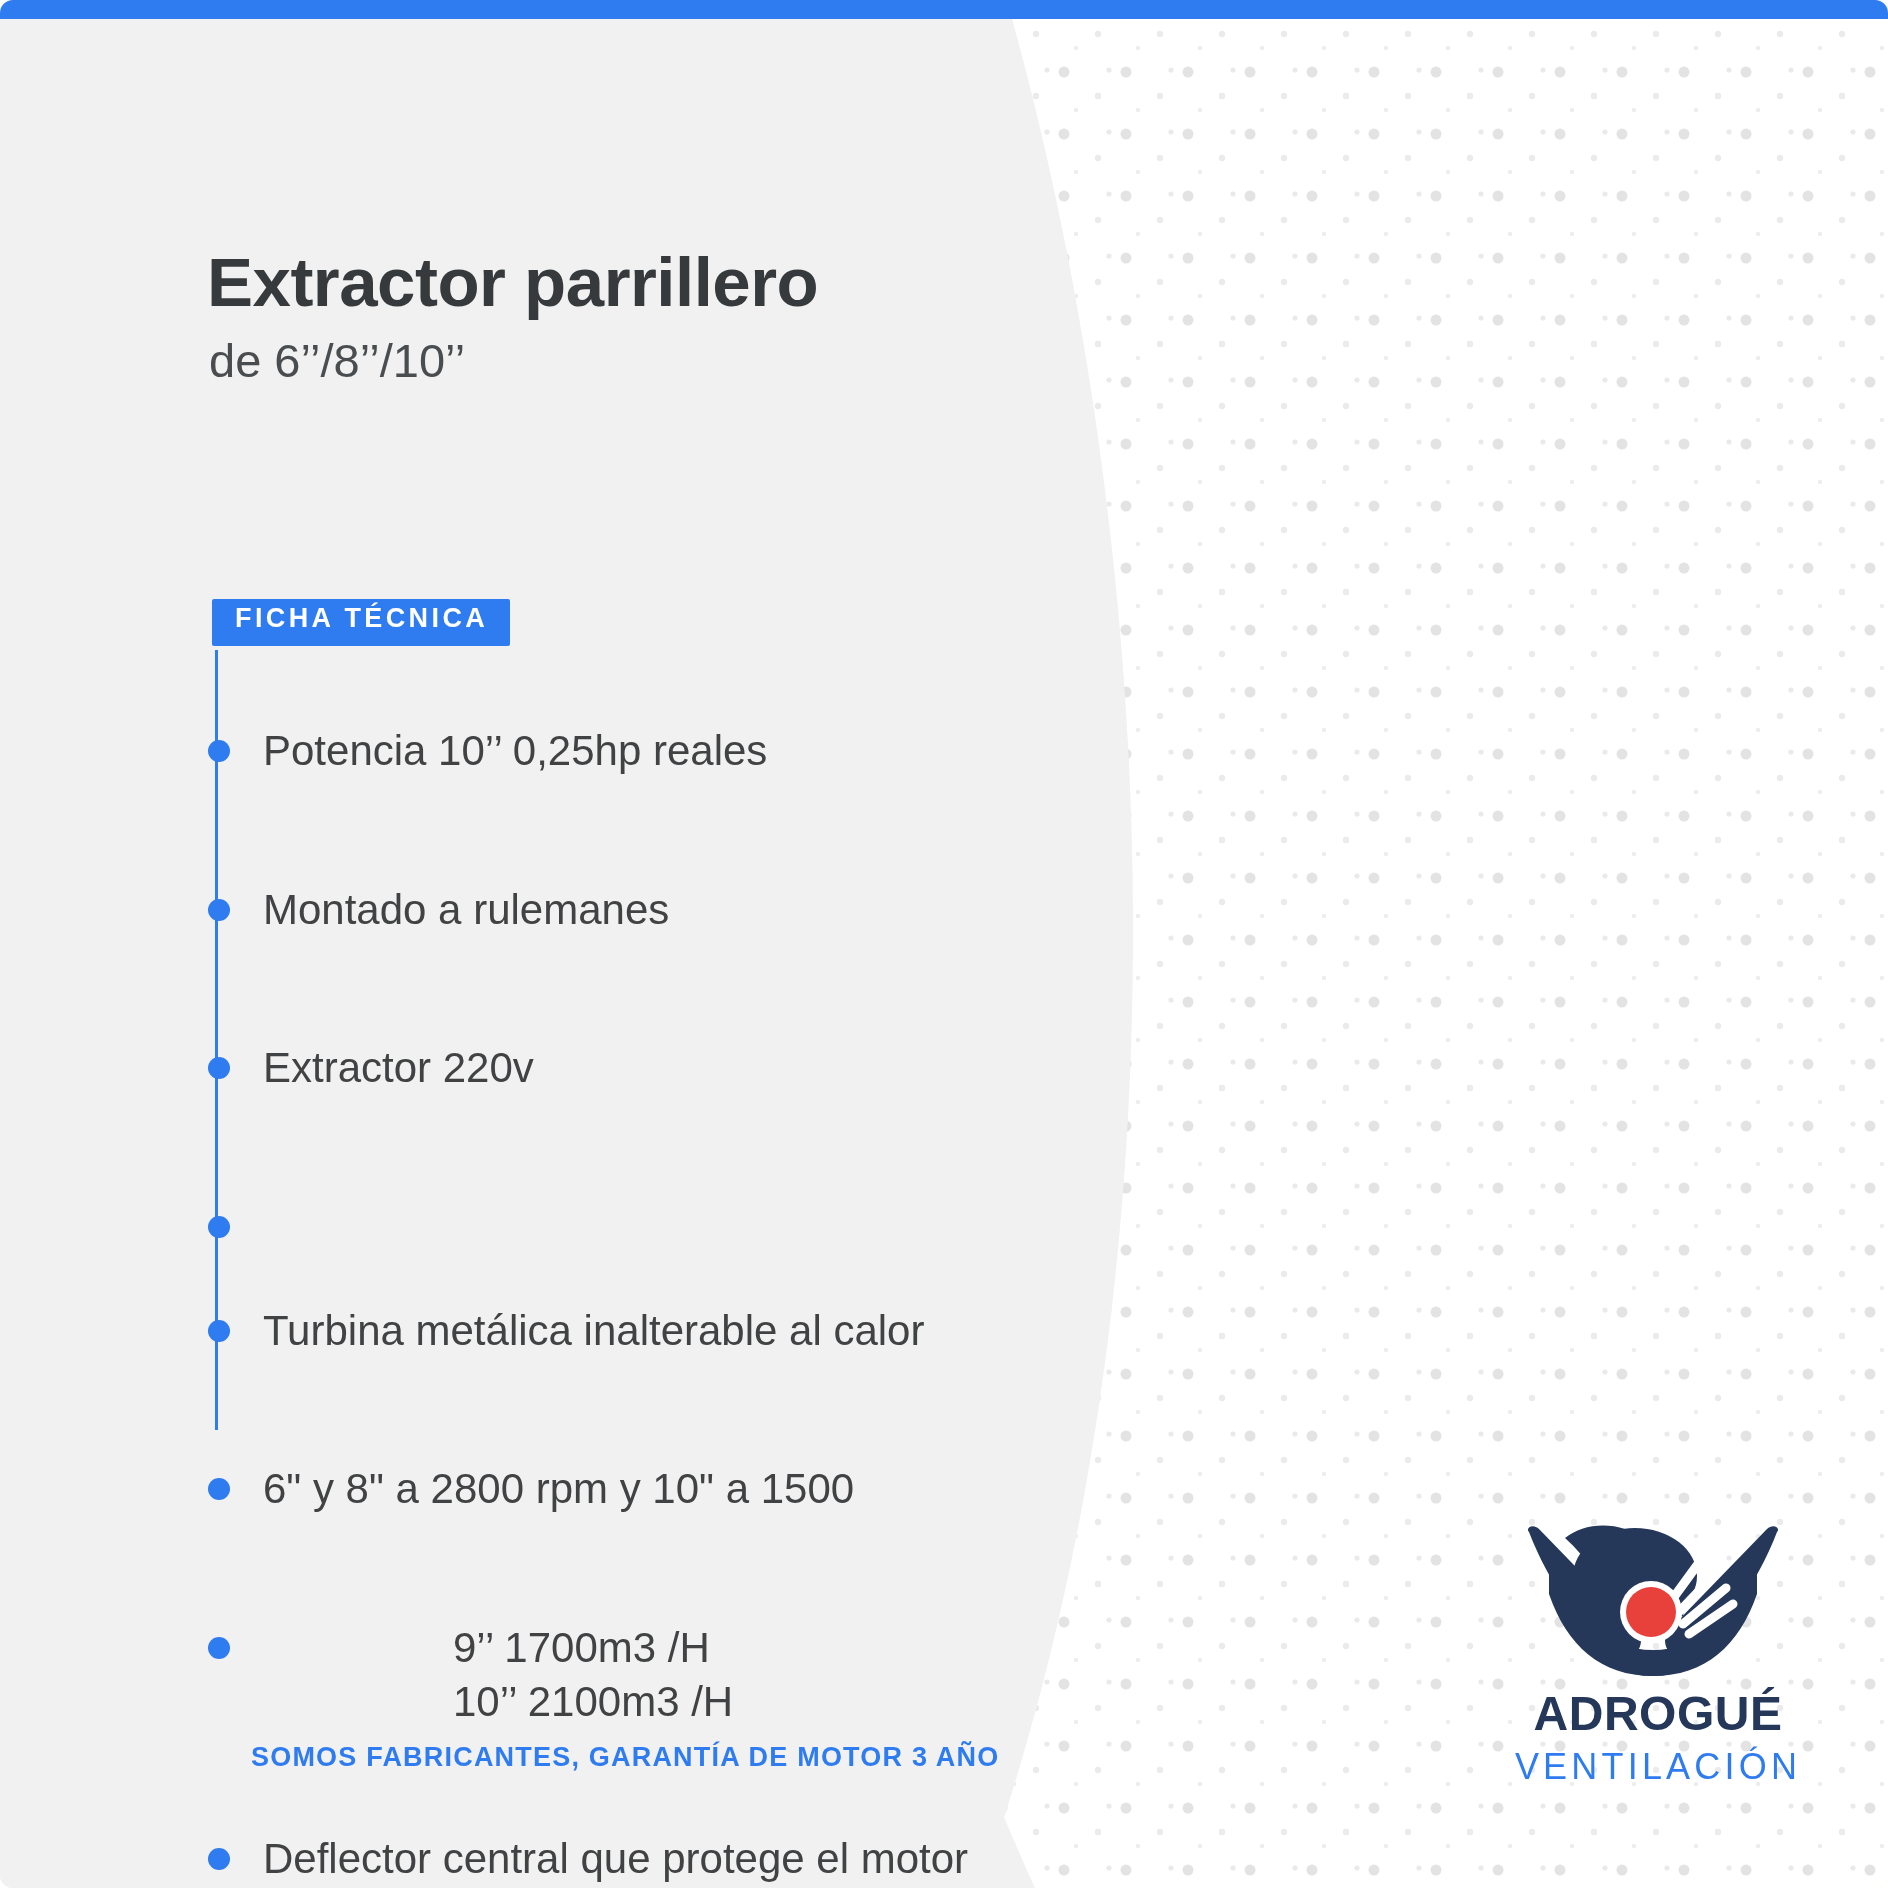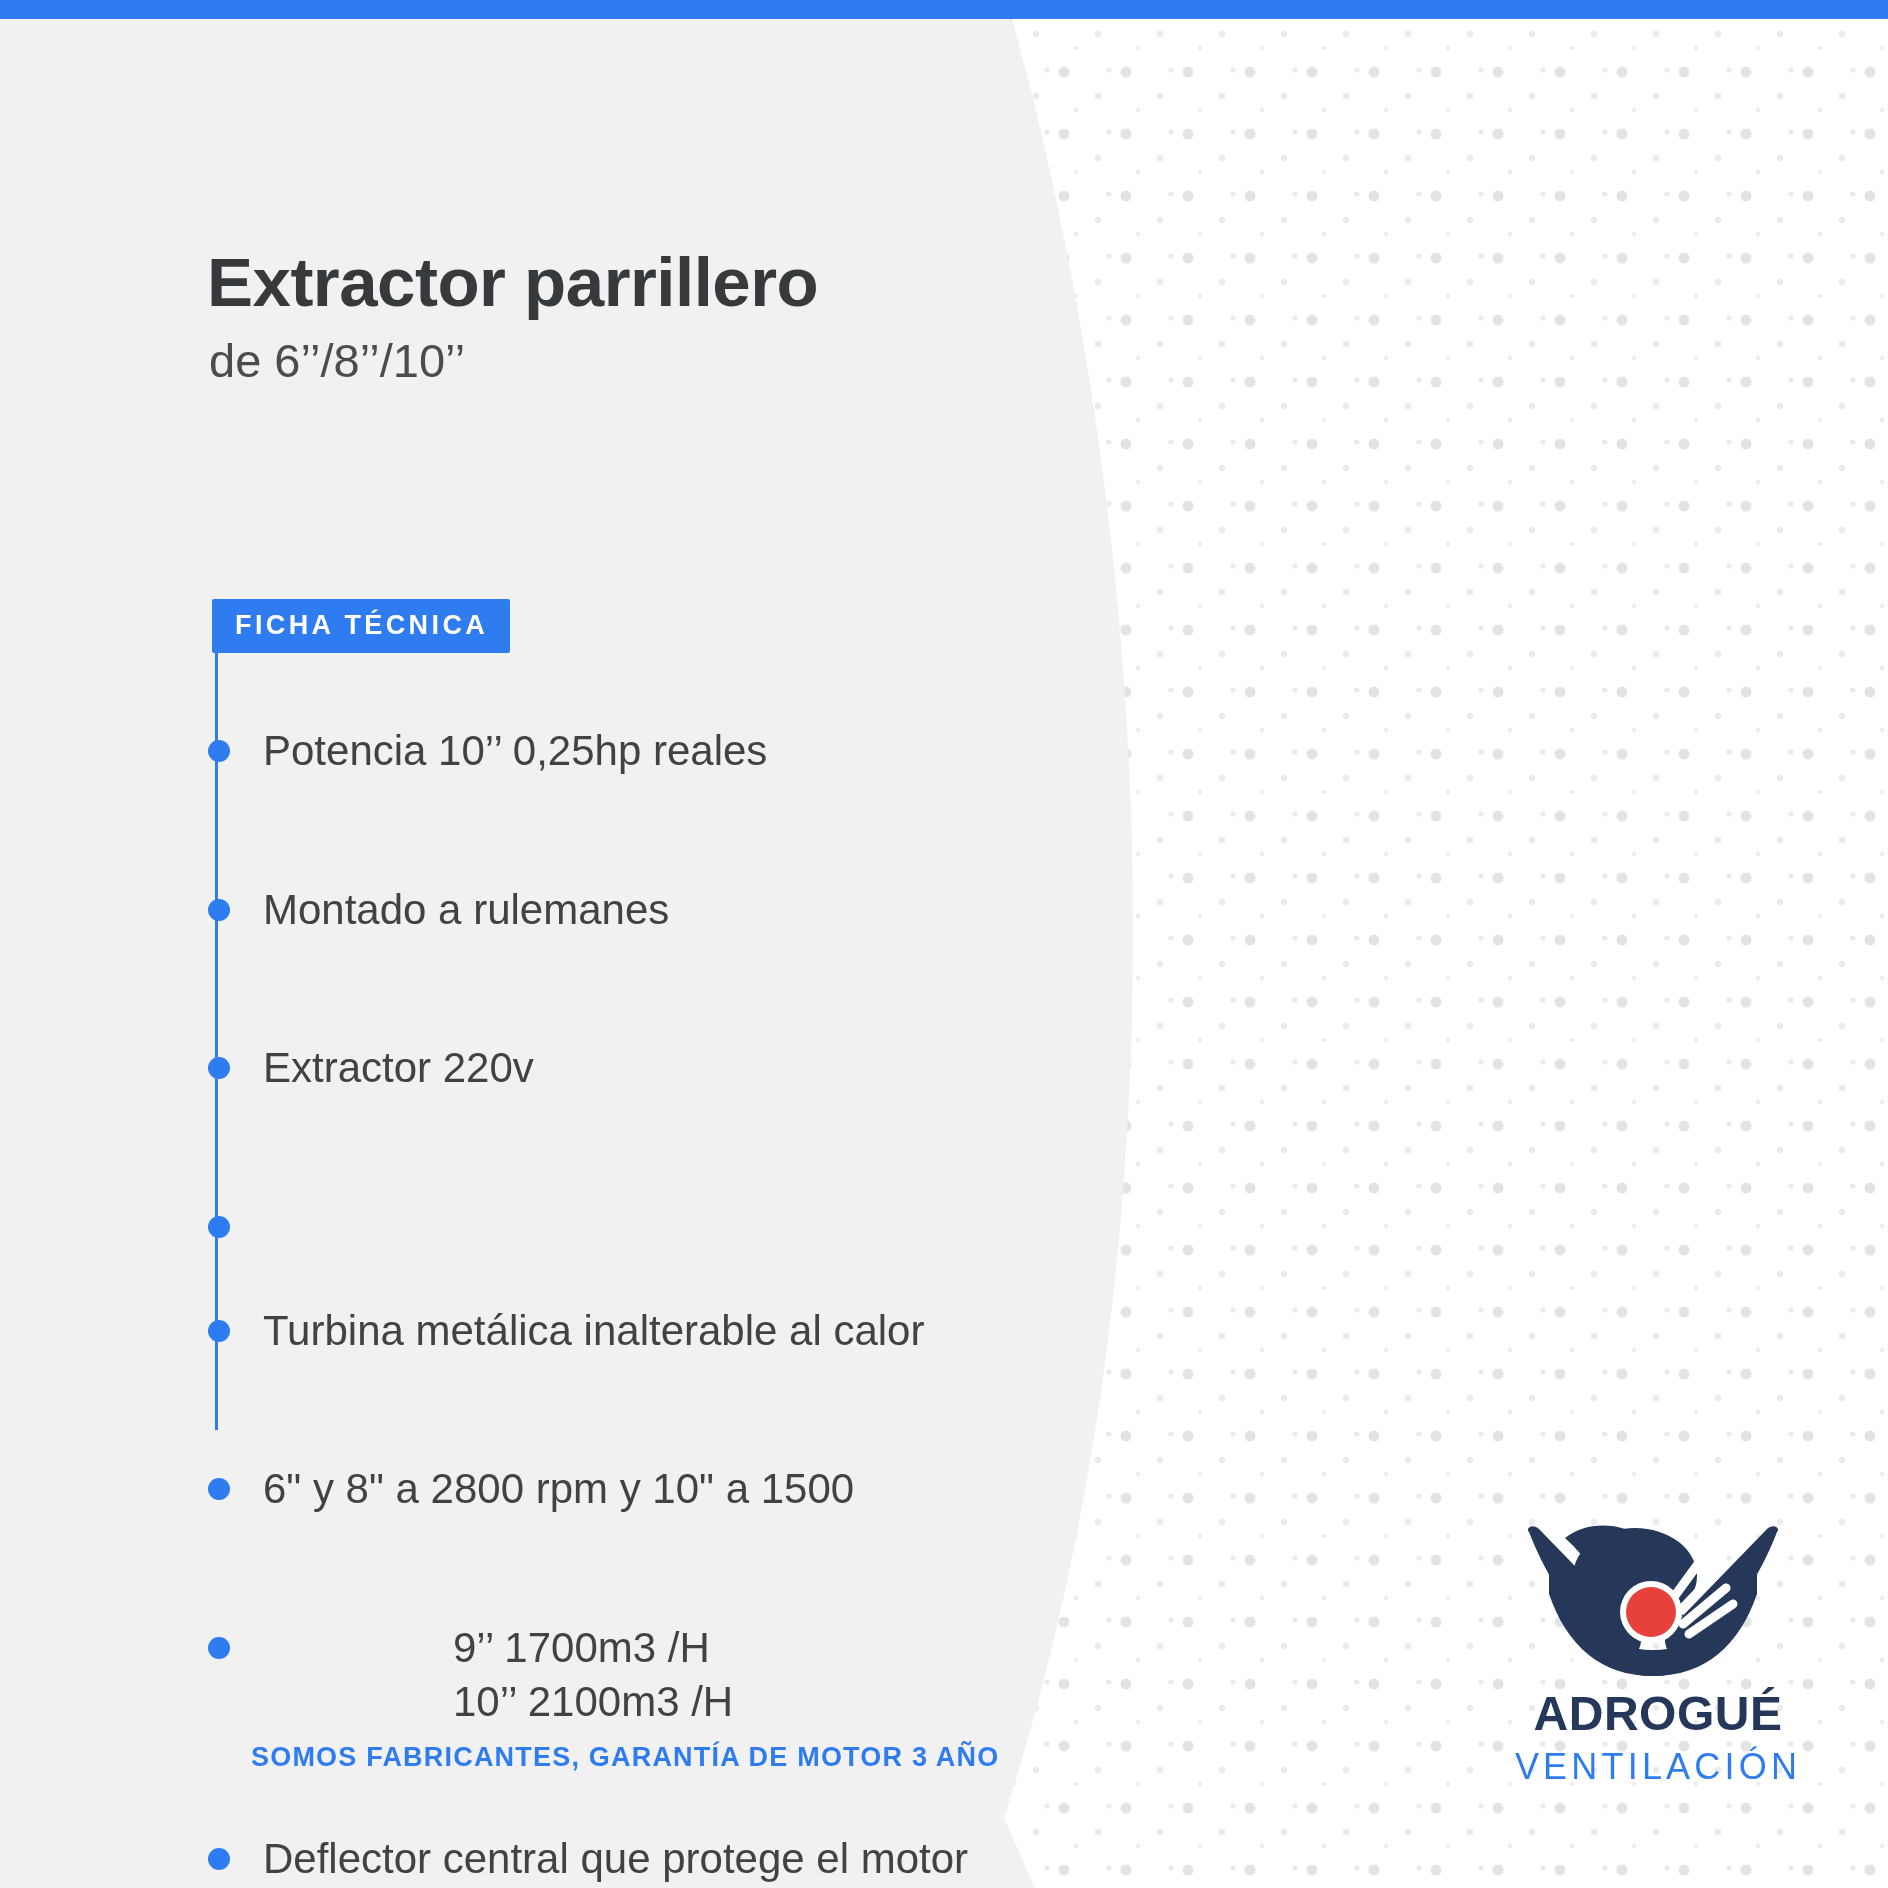--- a/index.html
+++ b/index.html
@@ -11,20 +11,21 @@
     font-family: "Liberation Sans", sans-serif;
     -webkit-font-smoothing: antialiased;
   }
 
   #page {
     position: relative;
     width: 1888px;
     height: 1888px;
     overflow: hidden;
     background: #fef9c3;
+    border-radius: 13px;
   }
 
   
   .bg-white {
     position: absolute;
     inset: 0;
     background: #ffffff;
   }
 
   .bg-dots {
@@ -86,21 +87,21 @@
   
   .badge {
     position: absolute;
     left: 212px;
     top: 599px;
     background: #2f7cf0;
     color: #ffffff;
     font-size: 27px;
     font-weight: 700;
     letter-spacing: 3.4px;
-    padding: 13px 22px 14px 23px;
+    padding: 6px 22px 14px 23px;
     line-height: 1;
     white-space: nowrap;
     border-radius: 2px;
   }
 
   
   .spine {
     position: absolute;
     left: 215px;
     top: 650px;

